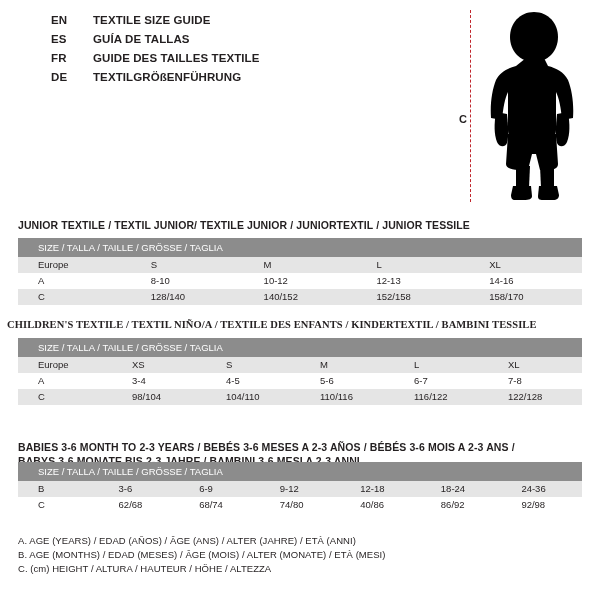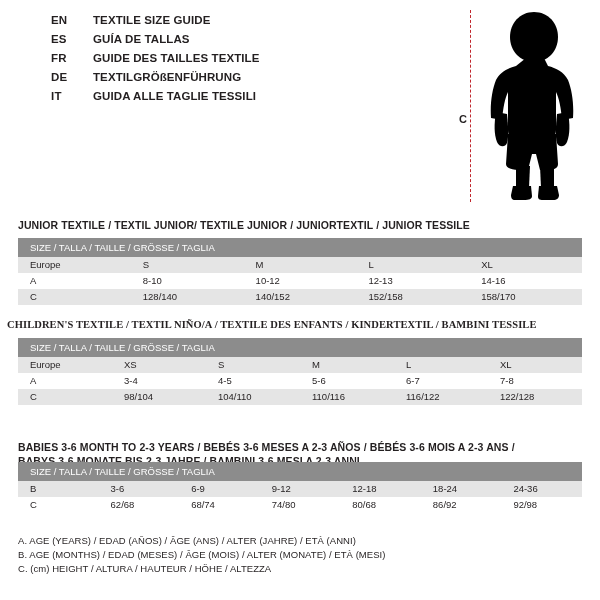--- a/index.html
+++ b/index.html
@@ -89,21 +89,21 @@
   }
 
   
   table.size-table {
     border-collapse: collapse;
     width: 564px;
     table-layout: fixed;
   }
   table.size-table td {
     font-size: 9.5px;
-    padding: 2px 0 2px 12px;
+    padding: 2px 0 2px 20px;
     line-height: 12px;
     vertical-align: middle;
   }
   tr.head-row td {
     background: #8c8c8c;
     color: #ffffff;
     font-size: 9.5px;
     font-weight: normal;
     height: 15px;
   }
@@ -145,24 +145,20 @@
       <span class="lang-code">ES</span>
       <span class="lang-title">GUÍA DE TALLAS</span>
     </div>
     <div class="lang-row">
       <span class="lang-code">FR</span>
       <span class="lang-title">GUIDE DES TAILLES TEXTILE</span>
     </div>
     <div class="lang-row">
       <span class="lang-code">DE</span>
       <span class="lang-title">TEXTILGRÖßENFÜHRUNG</span>
-    </div>
-    <div class="lang-row">
-      <span class="lang-code">IT</span>
-      <span class="lang-title">GUIDA ALLE TAGLIE TESSILI</span>
     </div>
   </div>
 
   <div class="figure-area">
     <div class="measure-line"></div>
     <div class="measure-label">C</div>
     <svg class="silhouette" width="108" height="196" viewBox="0 0 108 196">
       <g fill="#000000">
 
         <path d="M52 4 C38 4 28 15 28 29 C28 43 38 54 52 54 C66 54 76 43 76 29 C76 15 66 4 52 4 Z"></path>
@@ -274,21 +270,21 @@
         <td>9-12</td>
         <td>12-18</td>
         <td>18-24</td>
         <td>24-36</td>
       </tr>
       <tr class="plain-row">
         <td class="label-col">C</td>
         <td>62/68</td>
         <td>68/74</td>
         <td>74/80</td>
-        <td>80/68</td>
+        <td>40/86</td>
         <td>86/92</td>
         <td>92/98</td>
       </tr>
     </tbody>
       </table>
   </div>
 
   <div class="legend" style="top:534px;">
     <div class="legend-line">A. AGE (YEARS) / EDAD (AÑOS) / ÂGE (ANS) / ALTER (JAHRE) / ETÀ (ANNI)</div>
     <div class="legend-line">B. AGE (MONTHS) / EDAD (MESES) / ÂGE (MOIS) / ALTER (MONATE) / ETÀ (MESI)</div>

